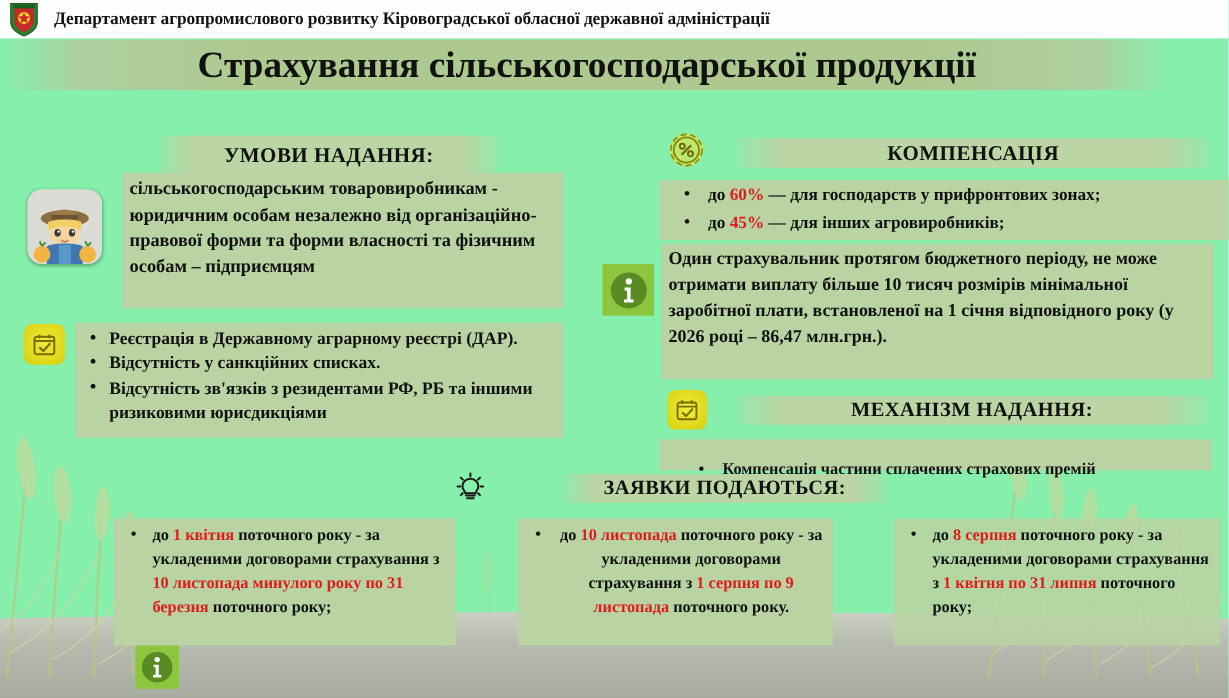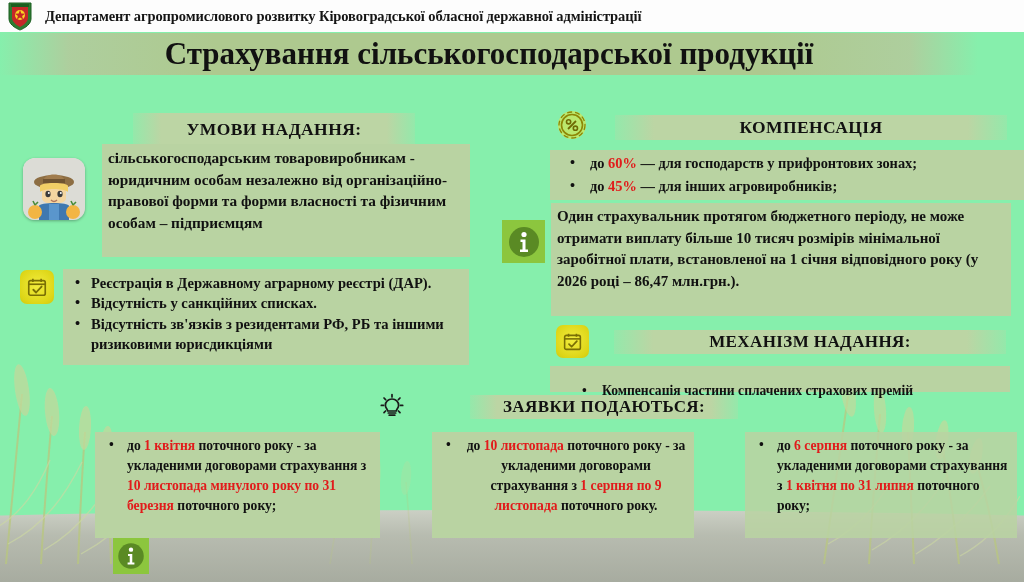--- a/index.html
+++ b/index.html
@@ -490,21 +490,21 @@
         <li><span>до </span><span class="hl">1 квітня</span><span> поточного року - за укладеними договорами страхування з </span><span class="hl">10 листопада минулого року по 31 березня</span><span> поточного року;</span></li>
       </ul>
   </div>
   <div class="deadline-box" id="deadline-2">
     <ul>
         <li><span>до </span><span class="hl">10 листопада</span><span> поточного року - за укладеними договорами страхування з </span><span class="hl">1 серпня по 9 листопада</span><span> поточного року.</span></li>
       </ul>
   </div>
   <div class="deadline-box" id="deadline-3">
     <ul>
-        <li><span>до </span><span class="hl">6 серпня</span><span> поточного року - за укладеними договорами страхування з </span><span class="hl">1 квітня по 31 липня</span><span> поточного року;</span></li>
+        <li><span>до </span><span class="hl">8 серпня</span><span> поточного року - за укладеними договорами страхування з </span><span class="hl">1 квітня по 31 липня</span><span> поточного року;</span></li>
       </ul>
   </div>
 
   <div id="budget-icon">
     <svg viewBox="0 0 40 40" width="34" height="34">
       <circle cx="20" cy="20" r="15" fill="#5a8a24"></circle>
       <circle cx="20" cy="12.5" r="2.6" fill="#ffffff"></circle>
       <path d="M16.5 17.5 H21.5 V27.5 H24 V30 H16 V27.5 H18.5 V20 H16.5 Z" fill="#ffffff"></path>
     </svg>
   </div>

